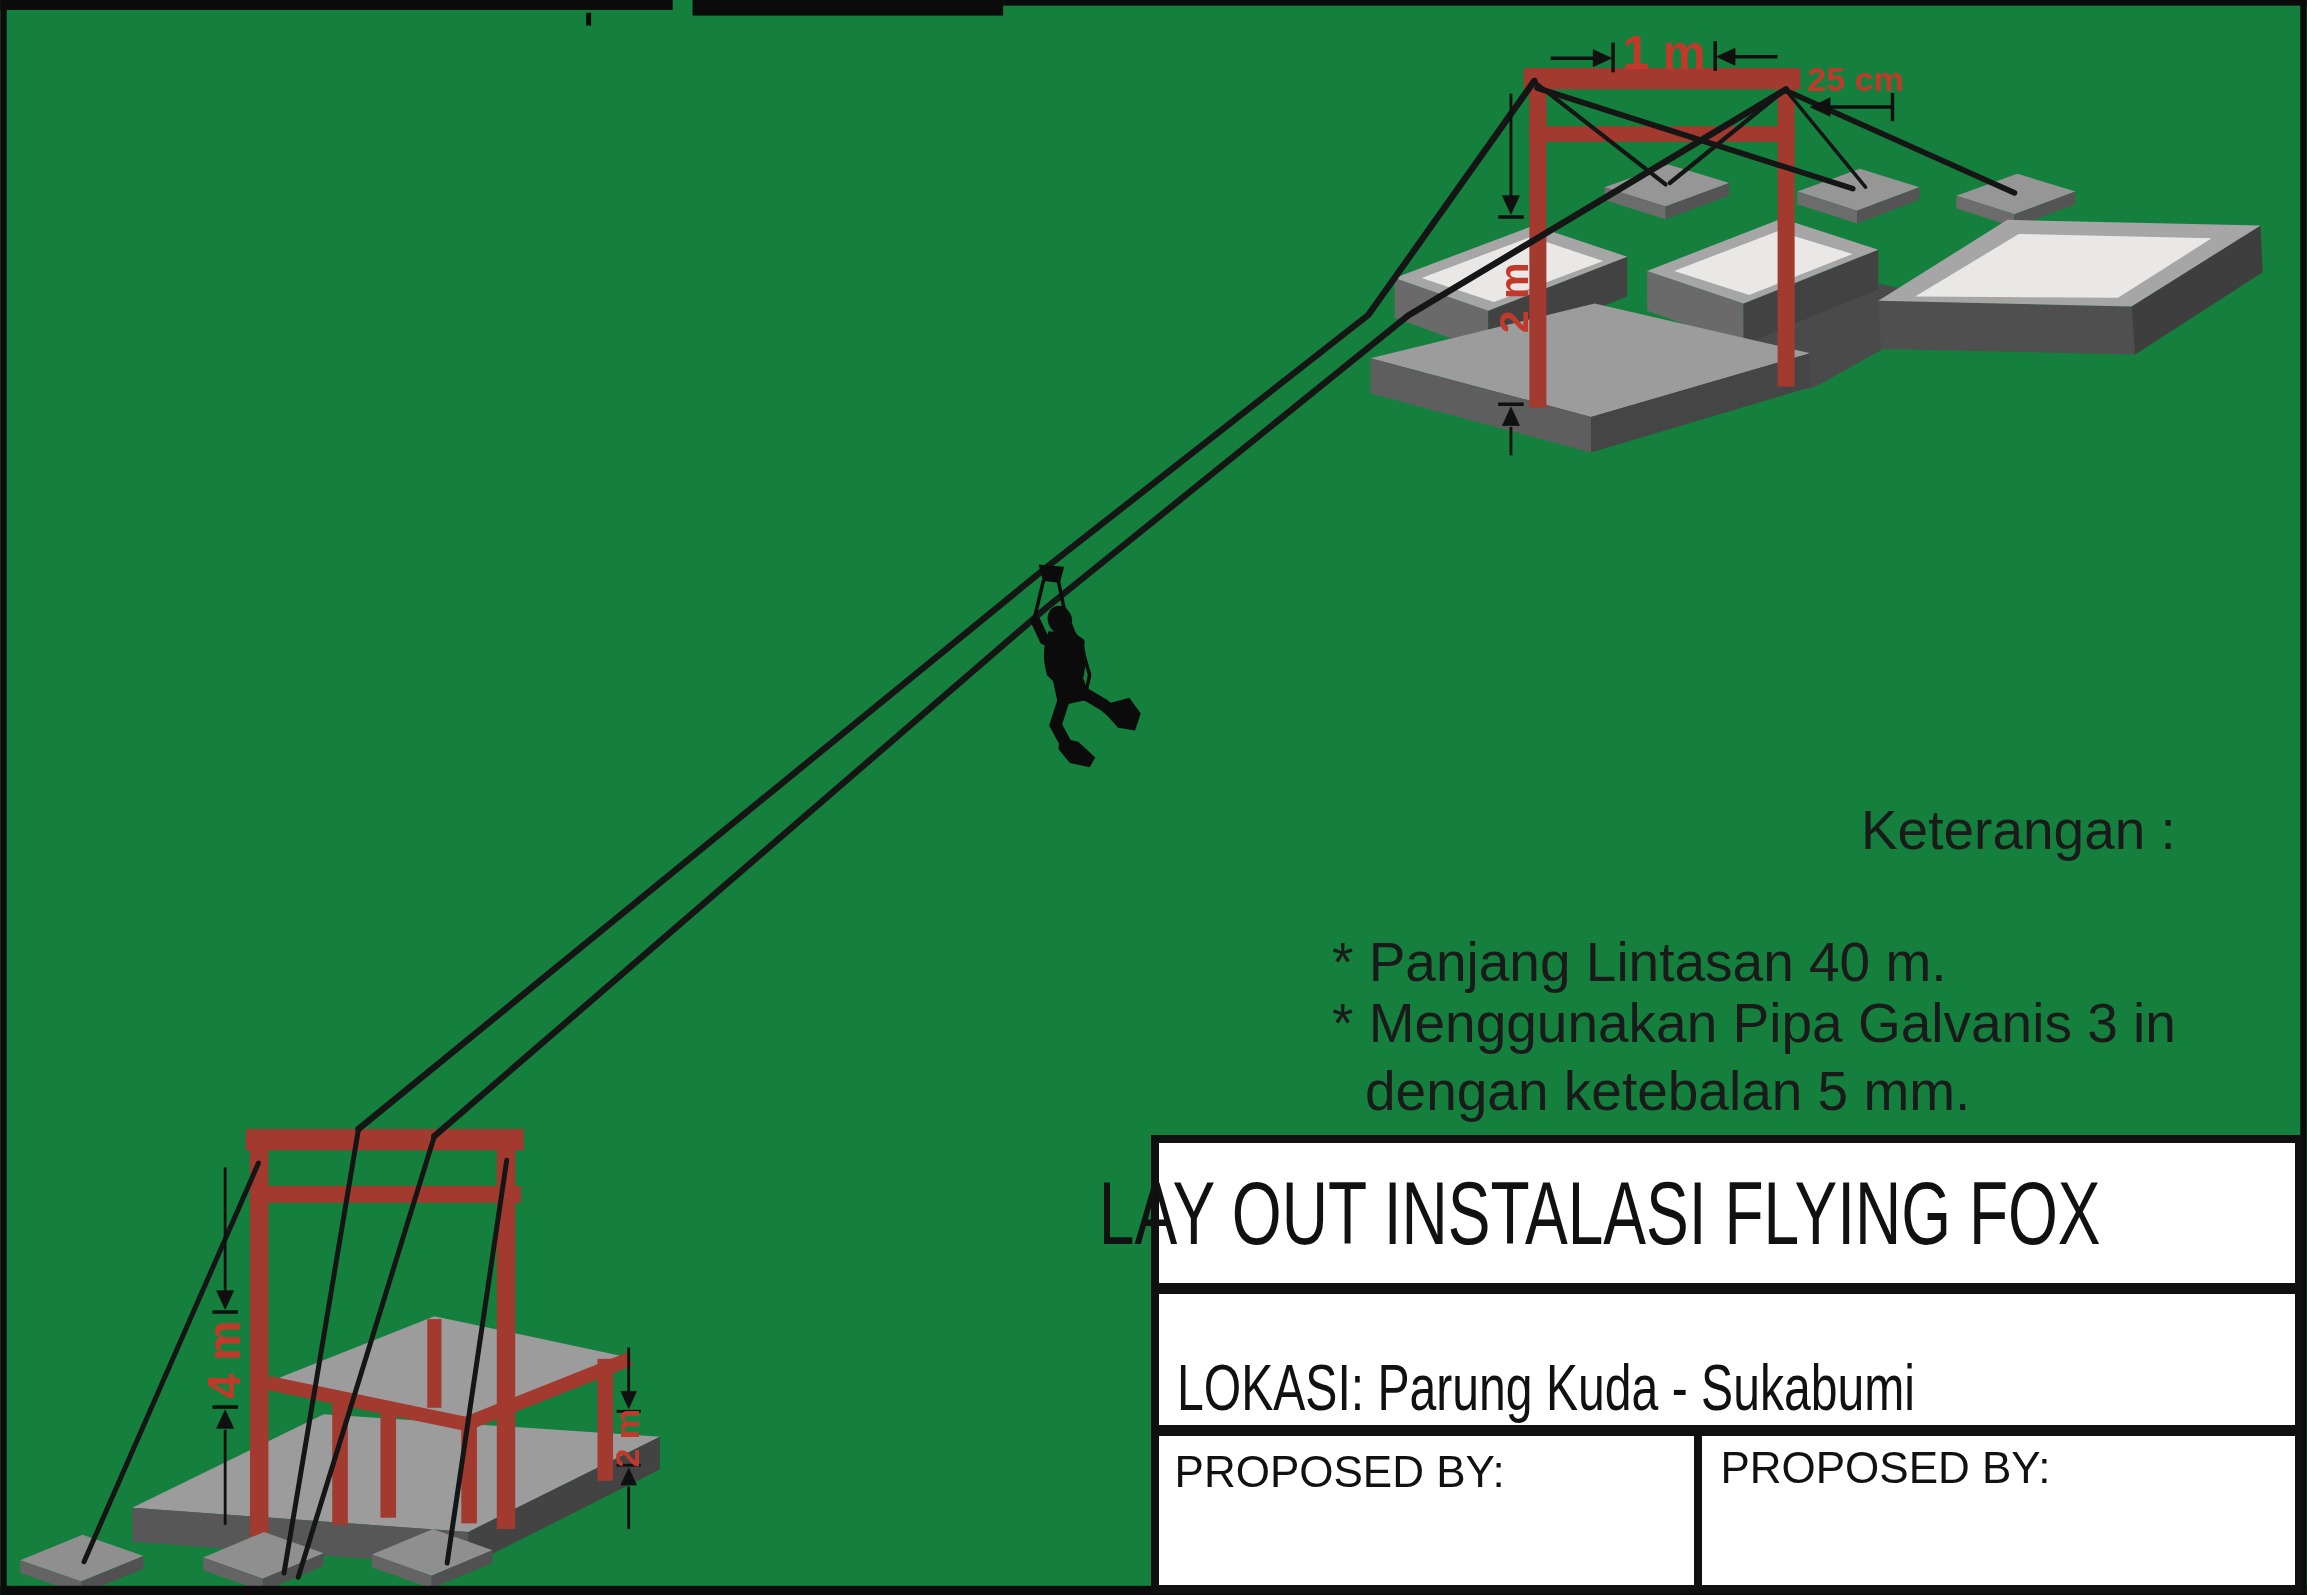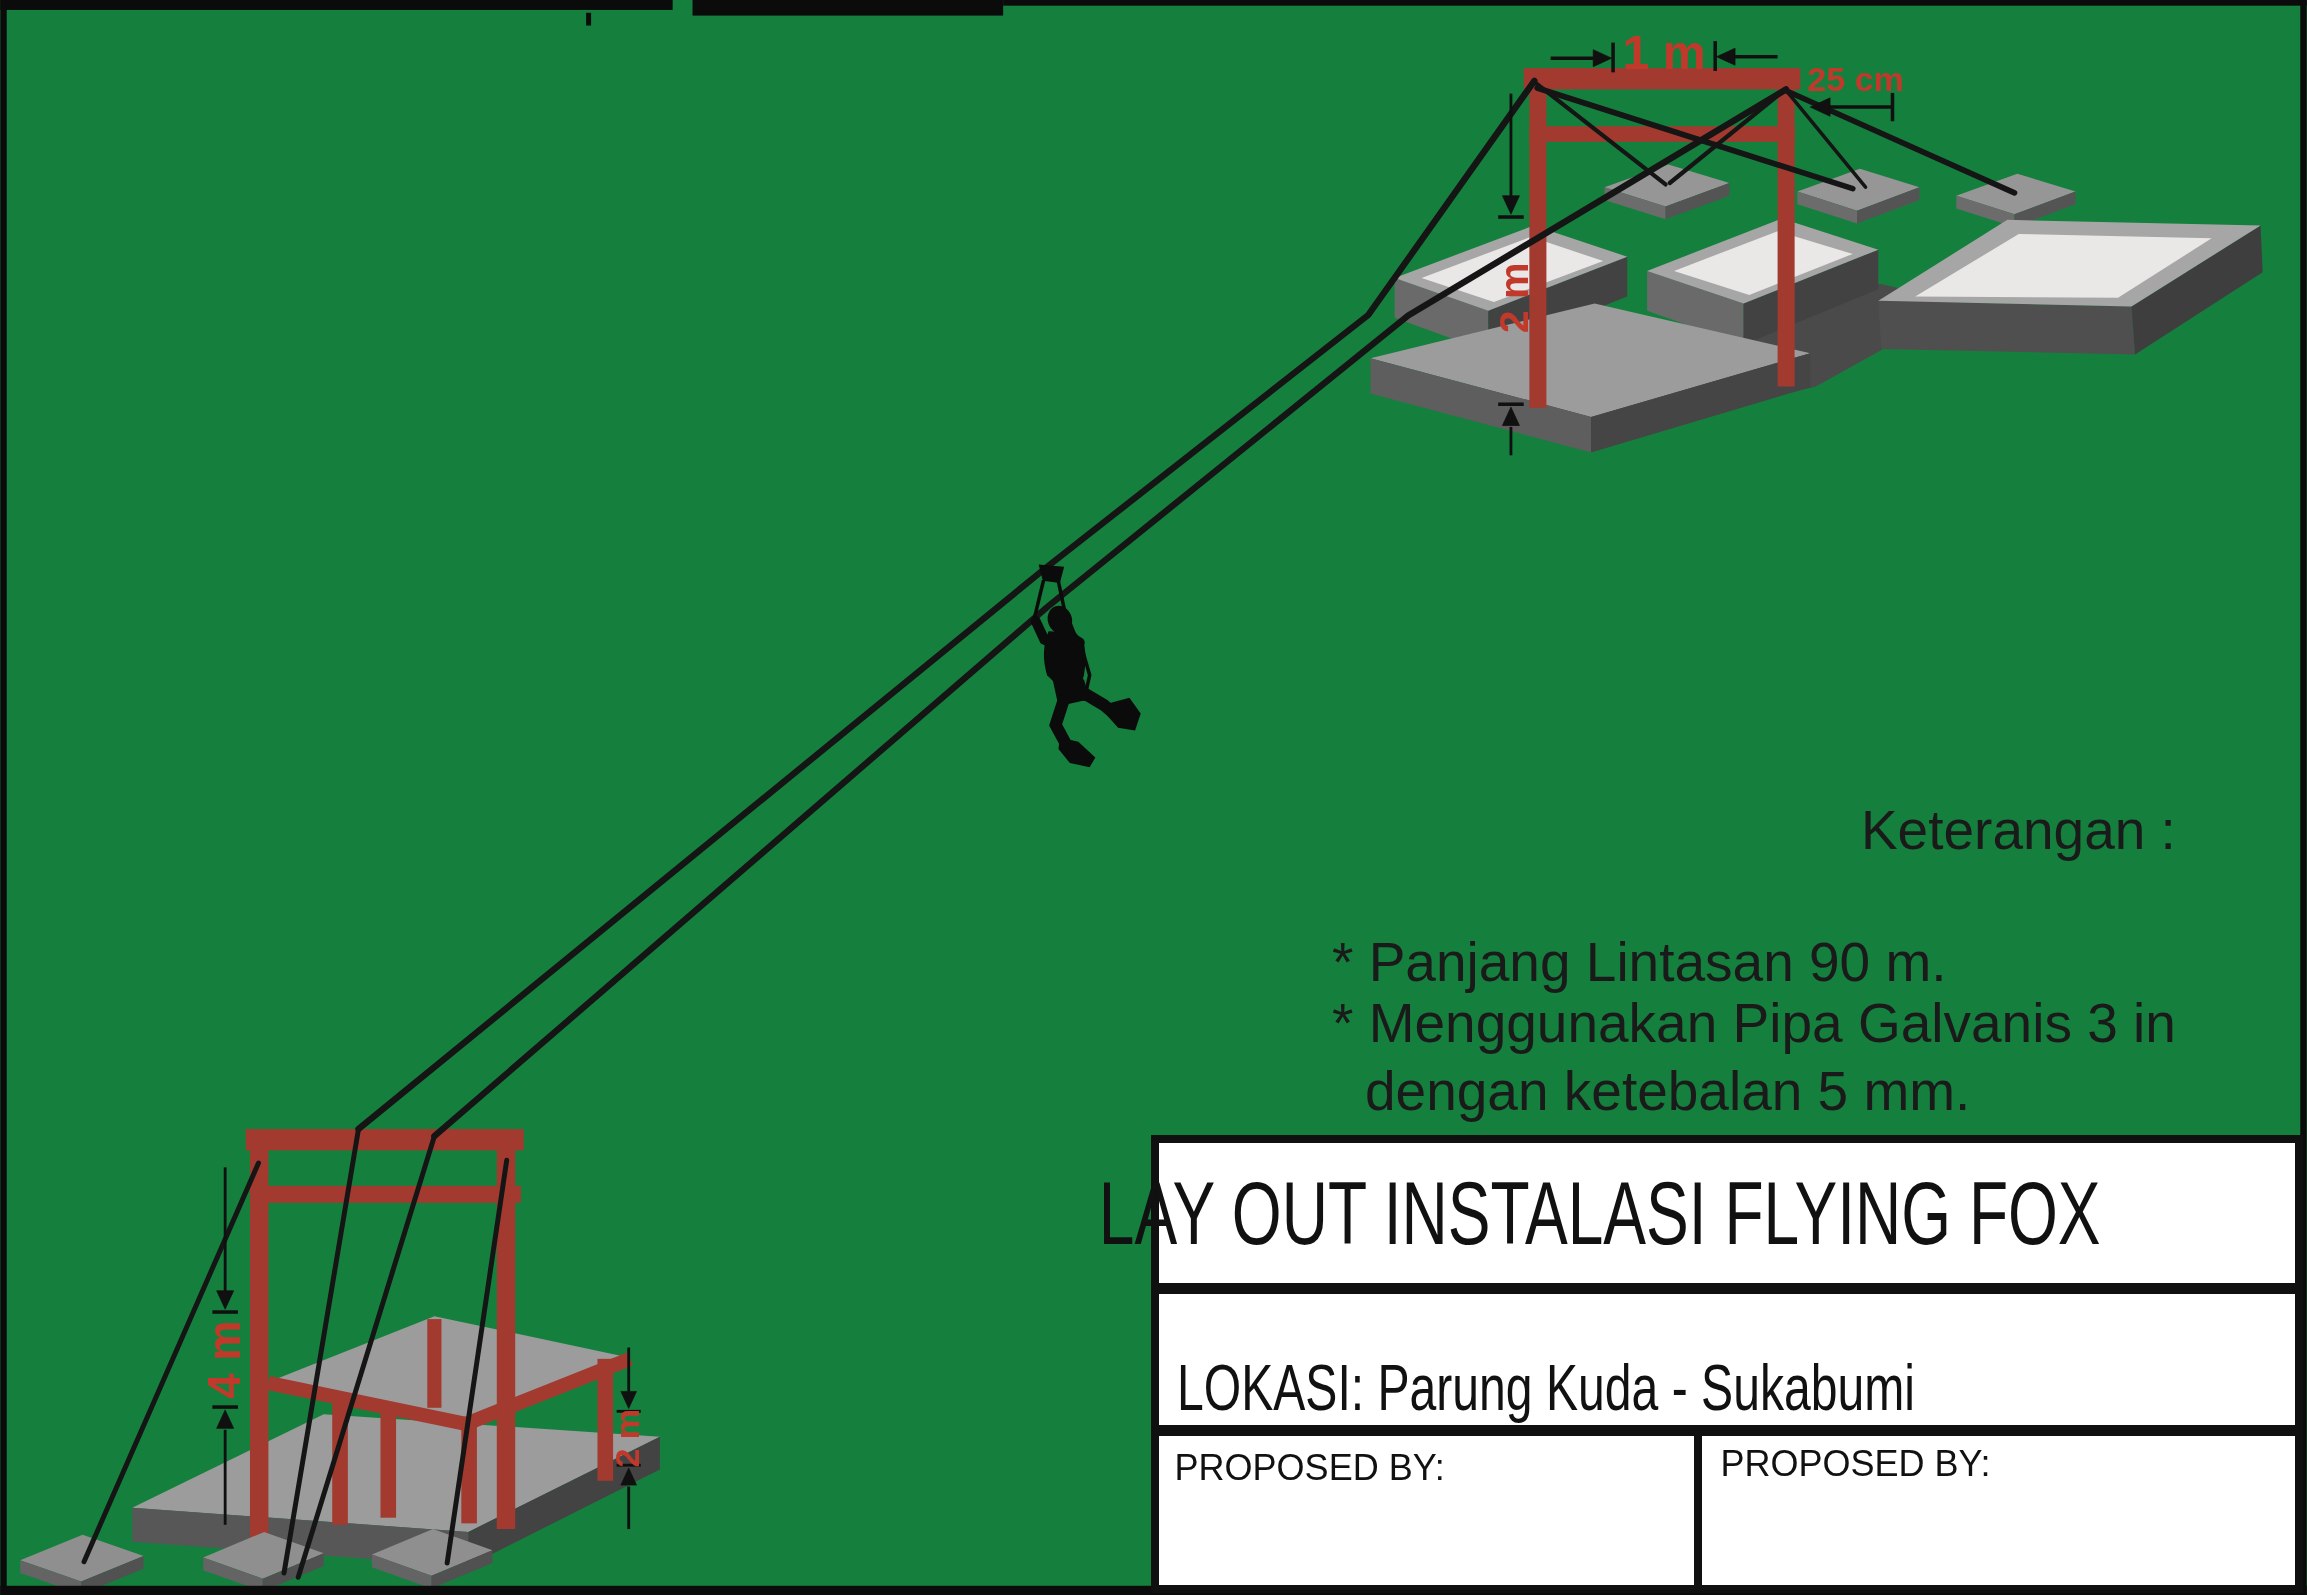--- a/index.html
+++ b/index.html
@@ -19,21 +19,21 @@
     background:#FFFFFF;border:8.5px solid #101010;box-sizing:border-box;
     display:flex;flex-direction:column;
   }
   .trow1{height:140px;border-bottom:11.4px solid #101010;display:flex;align-items:center;justify-content:flex-end;}
   .trow1 .ttl{font-size:89px;letter-spacing:0;transform:scaleX(0.72);transform-origin:center;white-space:nowrap;}
   .trow2{height:131px;border-bottom:11.4px solid #101010;display:flex;align-items:flex-end;}
   .trow2 .lok{font-size:65px;margin-left:18.4px;transform:scaleX(0.74);transform-origin:left center;white-space:nowrap;}
   .trow3{flex:1;display:flex;}
   .tcell-l{width:543px;border-right:8.5px solid #101010;box-sizing:border-box;padding:11.4px 0 0 15.6px;}
   .tcell-r{flex:1;padding:7px 0 0 18.4px;}
-  .tcell-lbl{font-size:36px;transform:scaleX(0.78);transform-origin:left top;white-space:nowrap;margin-top:42px;}
+  .tcell-lbl{font-size:44px;transform:scaleX(0.78);transform-origin:left top;white-space:nowrap;margin-top:42px;}
 </style>
 </head>
 <body>
 
 <div class="canvas">
 
   <svg viewBox="0 0 3252 2249" width="2307" height="1595">
 
     <g>
 
@@ -220,21 +220,21 @@
       <rect x="0" y="0" width="9" height="2249"></rect>
       <rect x="3243" y="0" width="9" height="2249"></rect>
       <rect x="0" y="2236" width="3252" height="13"></rect>
       <rect x="826" y="18" width="7" height="18"></rect>
     </g>
   </svg>
 
   <div class="notes">
     <div class="heading">Keterangan :</div>
     <div class="gap"></div>
-    <div>* Panjang Lintasan 90 m.</div>
+    <div>* Panjang Lintasan 40 m.</div>
     <div>* Menggunakan Pipa Galvanis 3 in</div>
     <div class="cont">dengan ketebalan 5 mm.</div>
   </div>
 
   <div class="tblock">
     <div class="trow1">
       <span class="ttl">LAY OUT INSTALASI FLYING FOX</span>
     </div>
     <div class="trow2">
       <span class="lok">LOKASI: Parung Kuda - Sukabumi</span>

